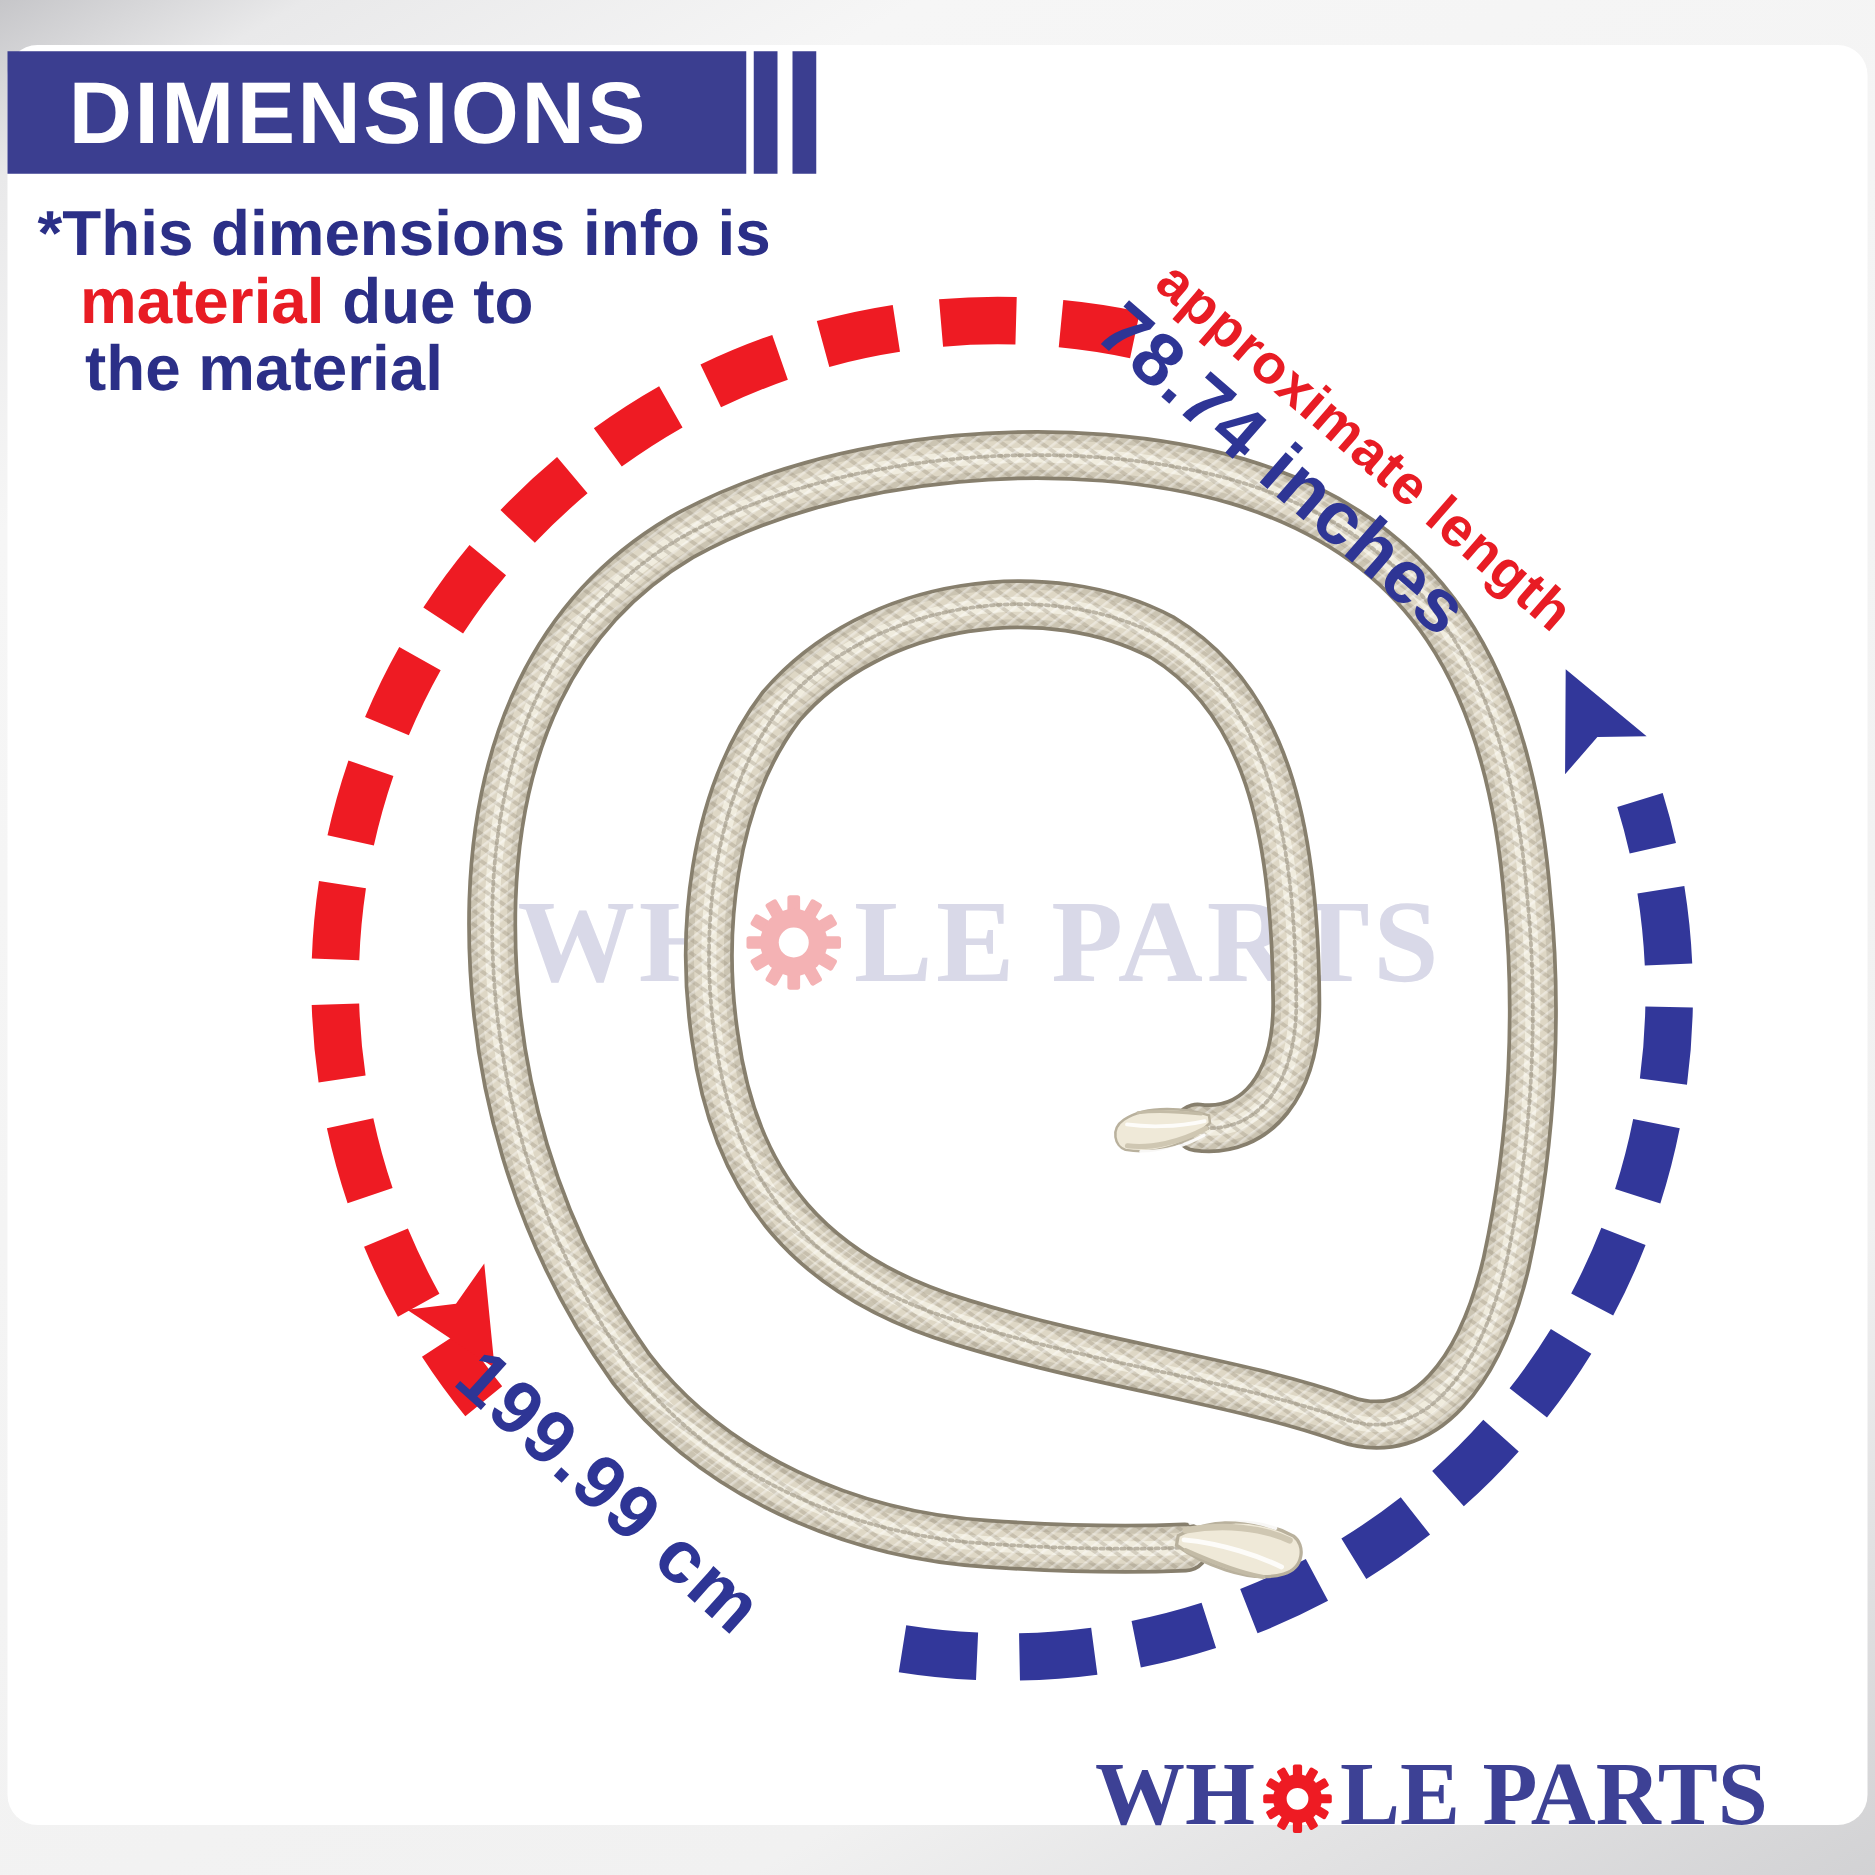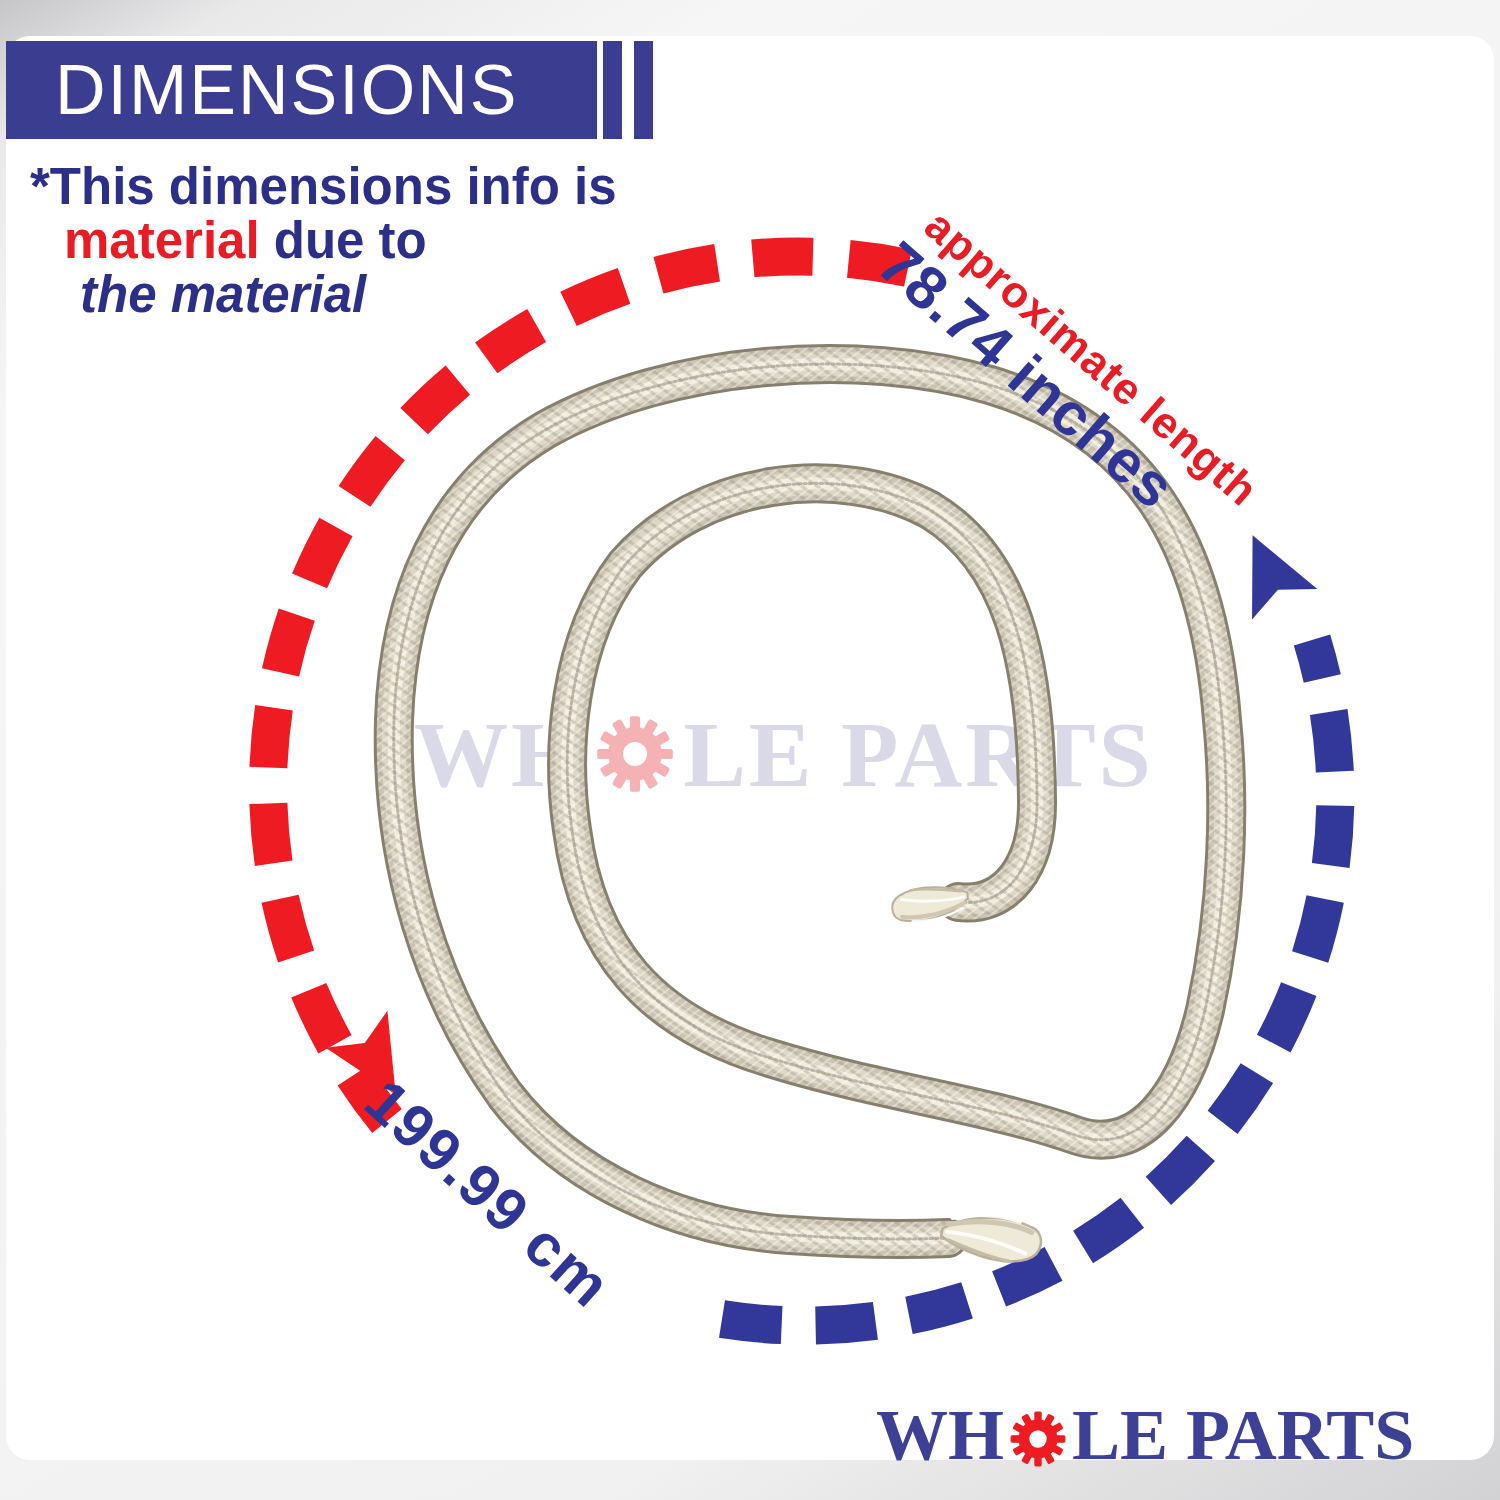--- a/index.html
+++ b/index.html
@@ -2,28 +2,28 @@
 <html><head>
 <meta charset="utf-8">
 <style>
   html,body{margin:0;padding:0;width:1500px;height:1500px;overflow:hidden;
     background:linear-gradient(150deg,#c6c6c9 0%,#e9e9ea 6%,#f6f6f6 18%,#f1f1f1 78%,#d2d2d4 100%);
     font-family:"Liberation Sans","DejaVu Sans",sans-serif;position:relative;}
   .card{position:absolute;left:6px;top:36px;right:6px;bottom:40px;background:#ffffff;border-radius:24px;}
 
   
   .banner{position:absolute;left:6px;top:41px;width:591px;height:98px;background:var(--banner);}
-  .banner span{display:block;line-height:98px;padding-left:49px;font-size:70px;font-weight:400;
+  .banner span{display:block;line-height:98px;padding-left:49px;font-size:70px;font-weight:700;
     color:#ffffff;letter-spacing:2px;}
   .accent-bar{position:absolute;top:41px;width:19px;height:98px;background:var(--banner);}
   .bar1{left:603px;} .bar2{left:634px;}
 
   
   .cap-line{position:absolute;font-size:51px;font-weight:700;color:var(--navy-text);white-space:pre;}
-  .cap1{left:30px;top:157px;text-align:center;} .cap2{left:64px;top:211px;} .cap3{left:80px;top:265px;font-style:italic;}
+  .cap1{left:30px;top:157px;text-align:center;} .cap2{left:64px;top:211px;} .cap3{left:68px;top:265px;}
   .cap-red{color:var(--red);}
 
   
   .approx-block{position:absolute;left:948px;top:200px;transform:rotate(41deg);transform-origin:0 0;white-space:nowrap;}
   .approx-label{font-size:44px;font-weight:700;color:var(--red);letter-spacing:1px;}
   .approx-value{font-size:60px;font-weight:700;color:var(--navy-label);letter-spacing:1px;margin-top:-4px;margin-left:-10px;}
   .cm-label{position:absolute;left:398px;top:1066px;transform:rotate(42deg);transform-origin:0 0;
     font-size:60px;font-weight:700;color:var(--navy-label);letter-spacing:2px;white-space:nowrap;}
 
   

